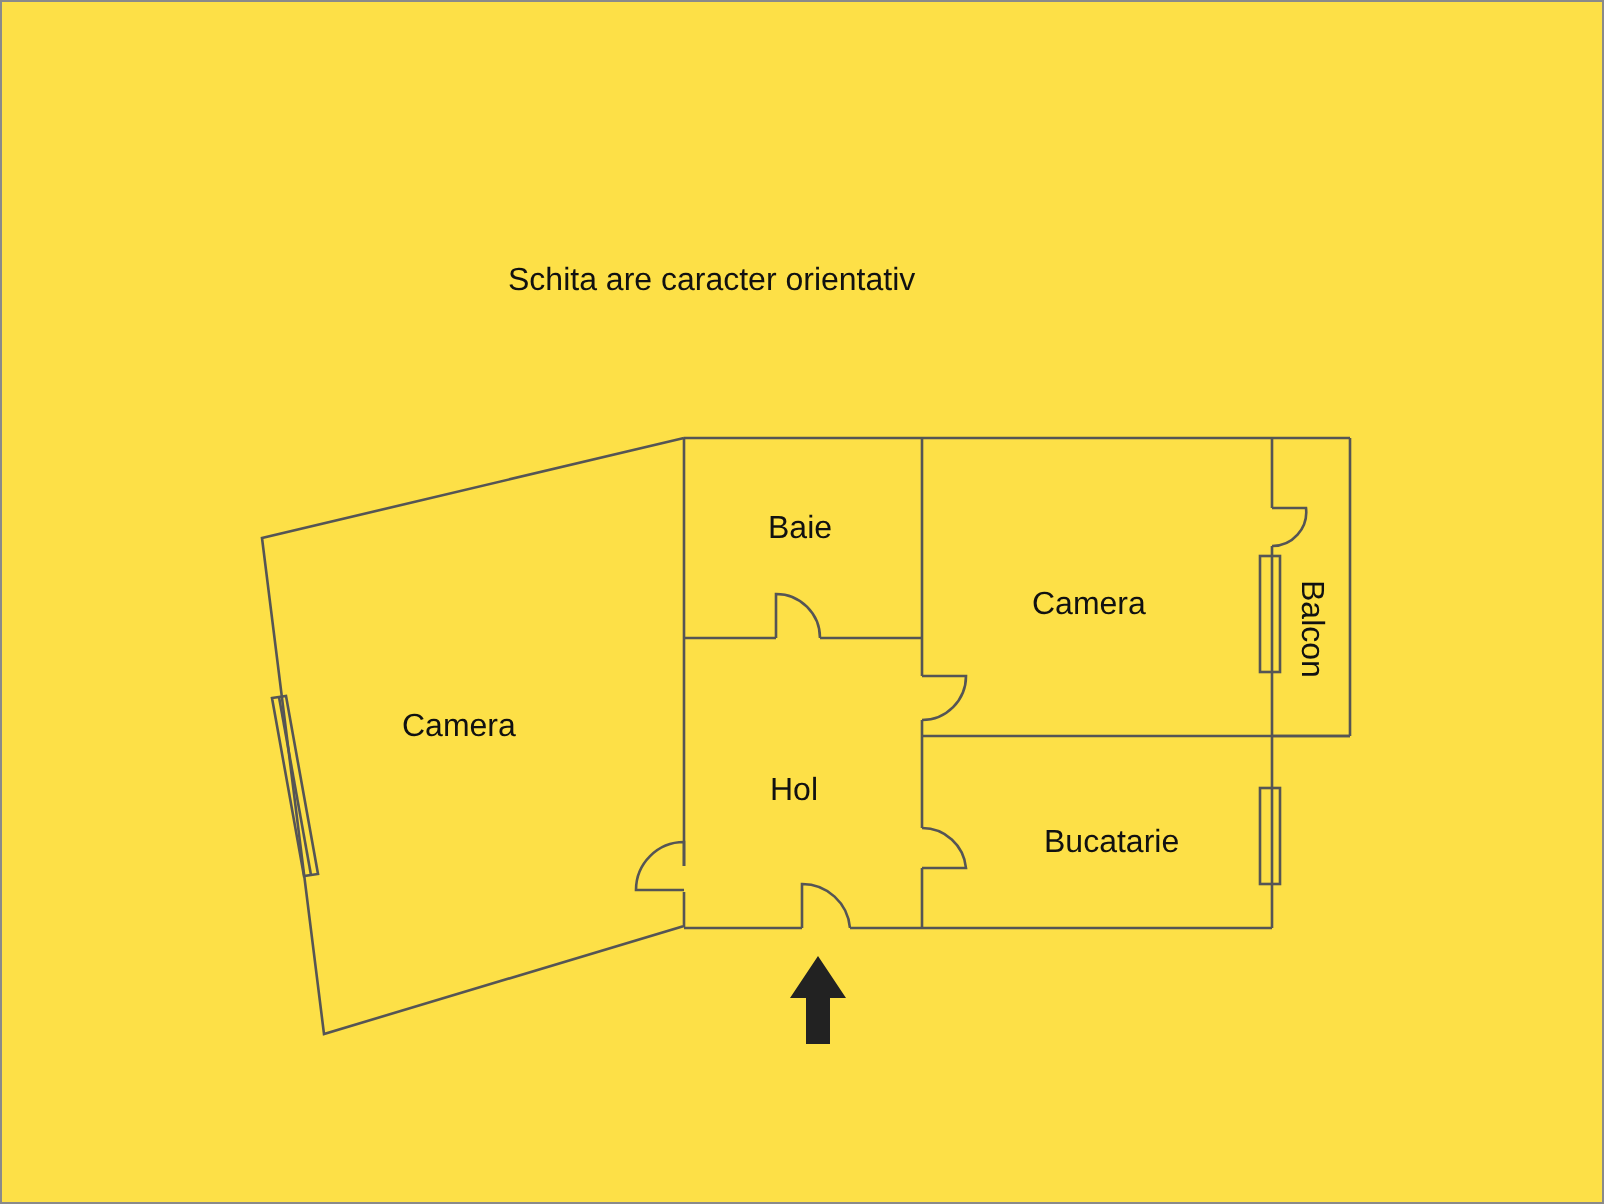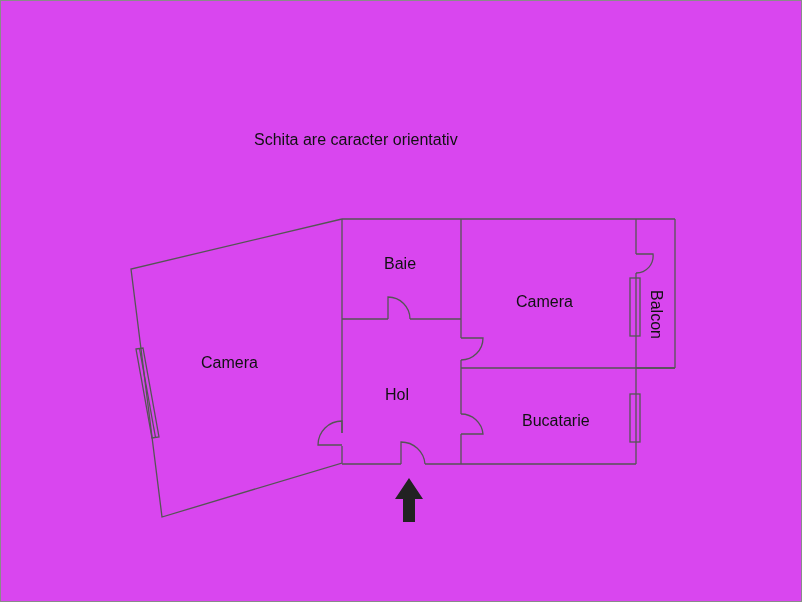--- a/index.html
+++ b/index.html
@@ -1,16 +1,16 @@
 <!DOCTYPE html>
 <html><head>
 <meta charset="utf-8">
 <style>
   html,body{margin:0;padding:0;background:#fff;}
-  .frame{position:relative;width:800px;height:600px;border:1px solid #8a8a8a;background:#d946ef;overflow:hidden;}
+  .frame{position:relative;width:800px;height:600px;border:1px solid #8a8a8a;background:#fde047;overflow:hidden;}
   svg{position:absolute;left:0;top:0;}
   text{font-family:"Liberation Sans","DejaVu Sans",sans-serif;fill:#111;}
   .note{font-size:16px;}
   .room{font-size:16px;}
 </style>
 </head>
 <body>
 
 <div class="frame">
 <svg width="800" height="600" viewBox="0 0 800 600">

